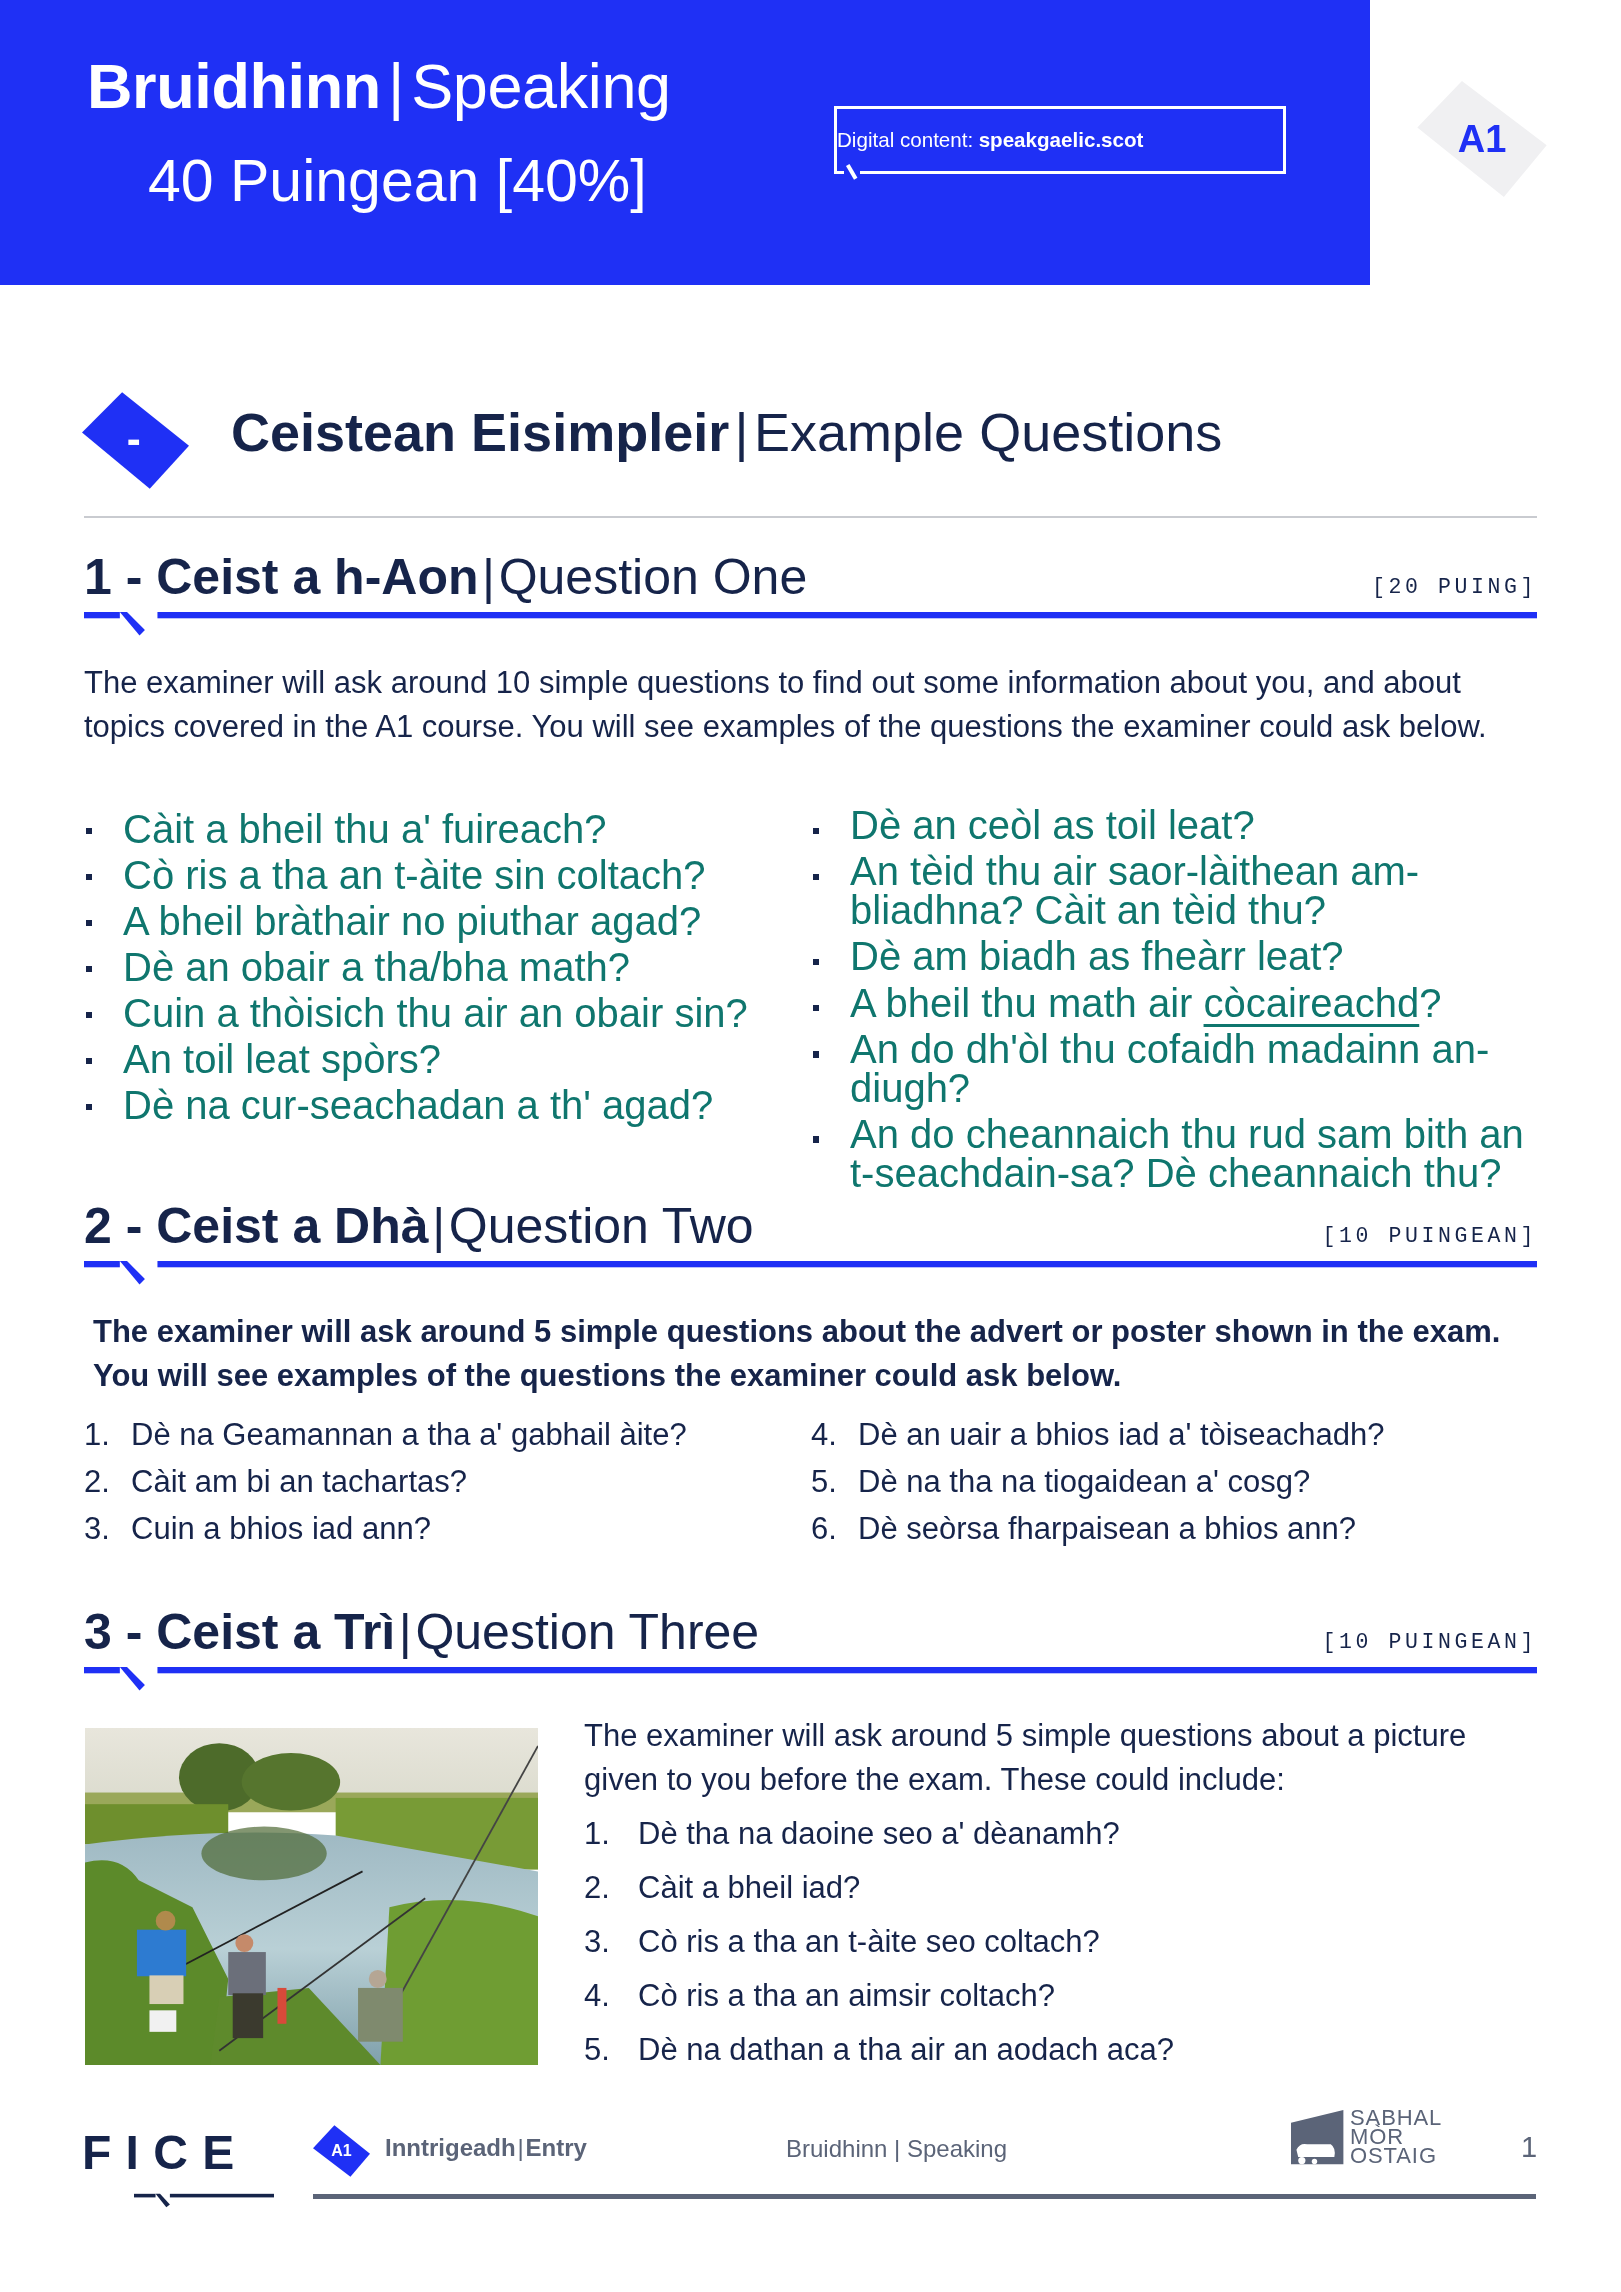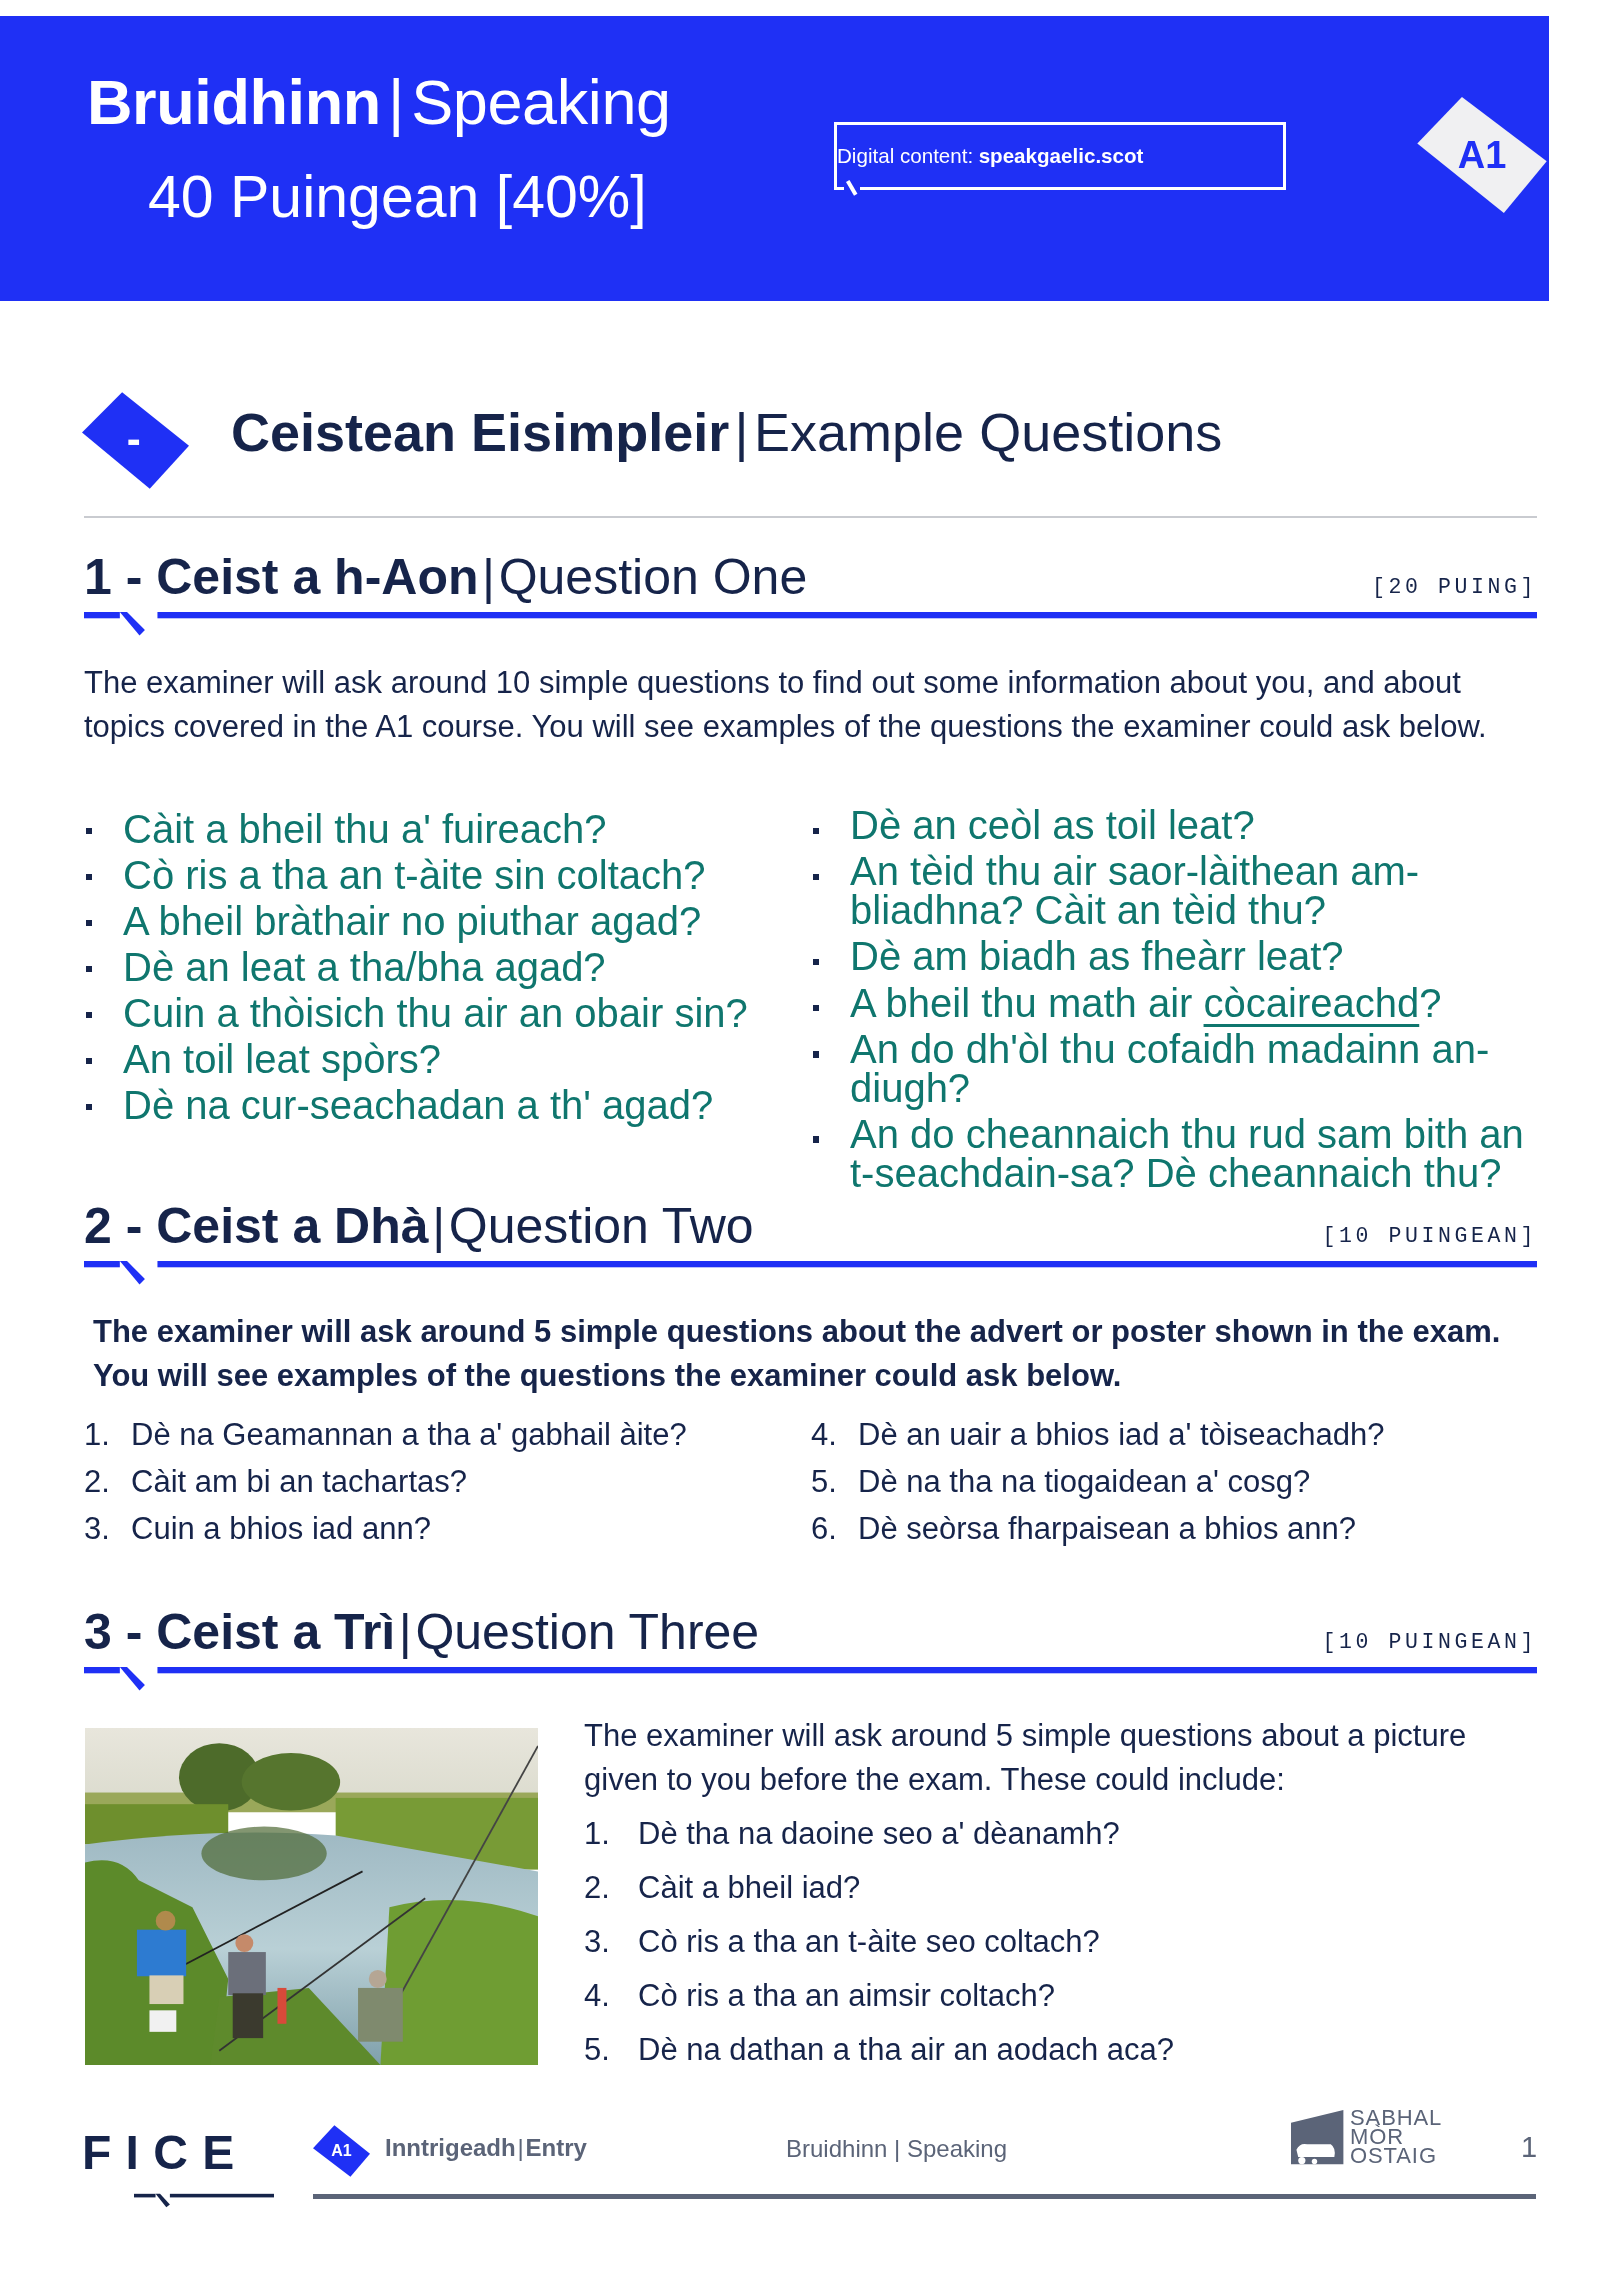--- a/index.html
+++ b/index.html
@@ -1,20 +1,20 @@
 <!DOCTYPE html>
 <html style="font-size:14.3px"><head>
 <meta charset="utf-8">
 <style>
   * { box-sizing: border-box; margin: 0; padding: 0; }
   html, body { width: 1622px; height: 2293px; background: #ffffff; }
   body { position: relative; font-family: "Liberation Sans", sans-serif; color: #16244a; overflow: hidden; }
 
   
-  .header { position: absolute; left: 0; top: 0; width: 1549px; height: 285px; background: #1f30f5; margin-top: 16px; }
+  .header { position: absolute; left: 0; top: 0; width: 1370px; height: 285px; background: #1f30f5; }
   .header .title { position: absolute; left: 87px; top: 50px; font-size: 63px; color: #fff; white-space: nowrap; letter-spacing: -0.4px; }
   .header .title b { font-weight: 700; }
   .header .title .sep { font-weight: 300; margin: 0 7.2px; }
   .header .title .light { font-weight: 400; }
   .header .subtitle { position: absolute; left: 148px; top: 147px; font-size: 59px; color: #fff; font-weight: 400; white-space: nowrap; }
 
   .digital-box { position: absolute; left: 834px; top: 106px; width: 452px; height: 68px; border: 3.6px solid #fff; display: flex; align-items: center; justify-content: flex-start; color: #fff; font-size: 20.6px; }
   .digital-box b { font-weight: 700; margin-left: 5.4px; }
   .digital-box .tail { position: absolute; left: 7.2px; bottom: -12.5px; width: 16px; height: 16px; background: #1f30f5; }
   .digital-box .tail::before { content: ""; position: absolute; left: 1.8px; top: -1.8px; width: 3.6px; height: 16px; background: #fff; transform: rotate(-30deg); transform-origin: top left; }
@@ -122,21 +122,21 @@
         <rect x="82" y="0" width="1540" height="7" fill="#1f30f5"></rect>
       </svg>
   </div>
 </div>
 <div class="para" style="left:84px; top:661px; width:1451px;">The examiner will ask around 10 simple questions to find out some information about you, and about topics covered in the A1 course. You will see examples of the questions the examiner could ask below.</div>
 
 <ul class="bullets" style="left:84px; top:806px; width:699px;">
   <li>Càit a bheil thu a' fuireach?</li>
   <li>Cò ris a tha an t-àite sin coltach?</li>
   <li>A bheil bràthair no piuthar agad?</li>
-  <li>Dè an leat a tha/bha agad?</li>
+  <li>Dè an obair a tha/bha math?</li>
   <li>Cuin a thòisich thu air an obair sin?</li>
   <li>An toil leat spòrs?</li>
   <li>Dè na cur-seachadan a th' agad?</li>
 </ul>
 
 <ul class="bullets" style="left:811px; top:806px; width:725px; line-height:39px;">
   <li style="margin-bottom:7.2px;">Dè an ceòl as toil leat?</li>
   <li style="margin-bottom:7.2px;">An tèid thu air saor-làithean am-bliadhna? Càit an tèid thu?</li>
   <li style="margin-bottom:7.2px;">Dè am biadh as fheàrr leat?</li>
   <li style="margin-bottom:7.2px;"><span>A bheil thu math air </span><span class="underline">còcaireachd</span><span>?</span></li>

